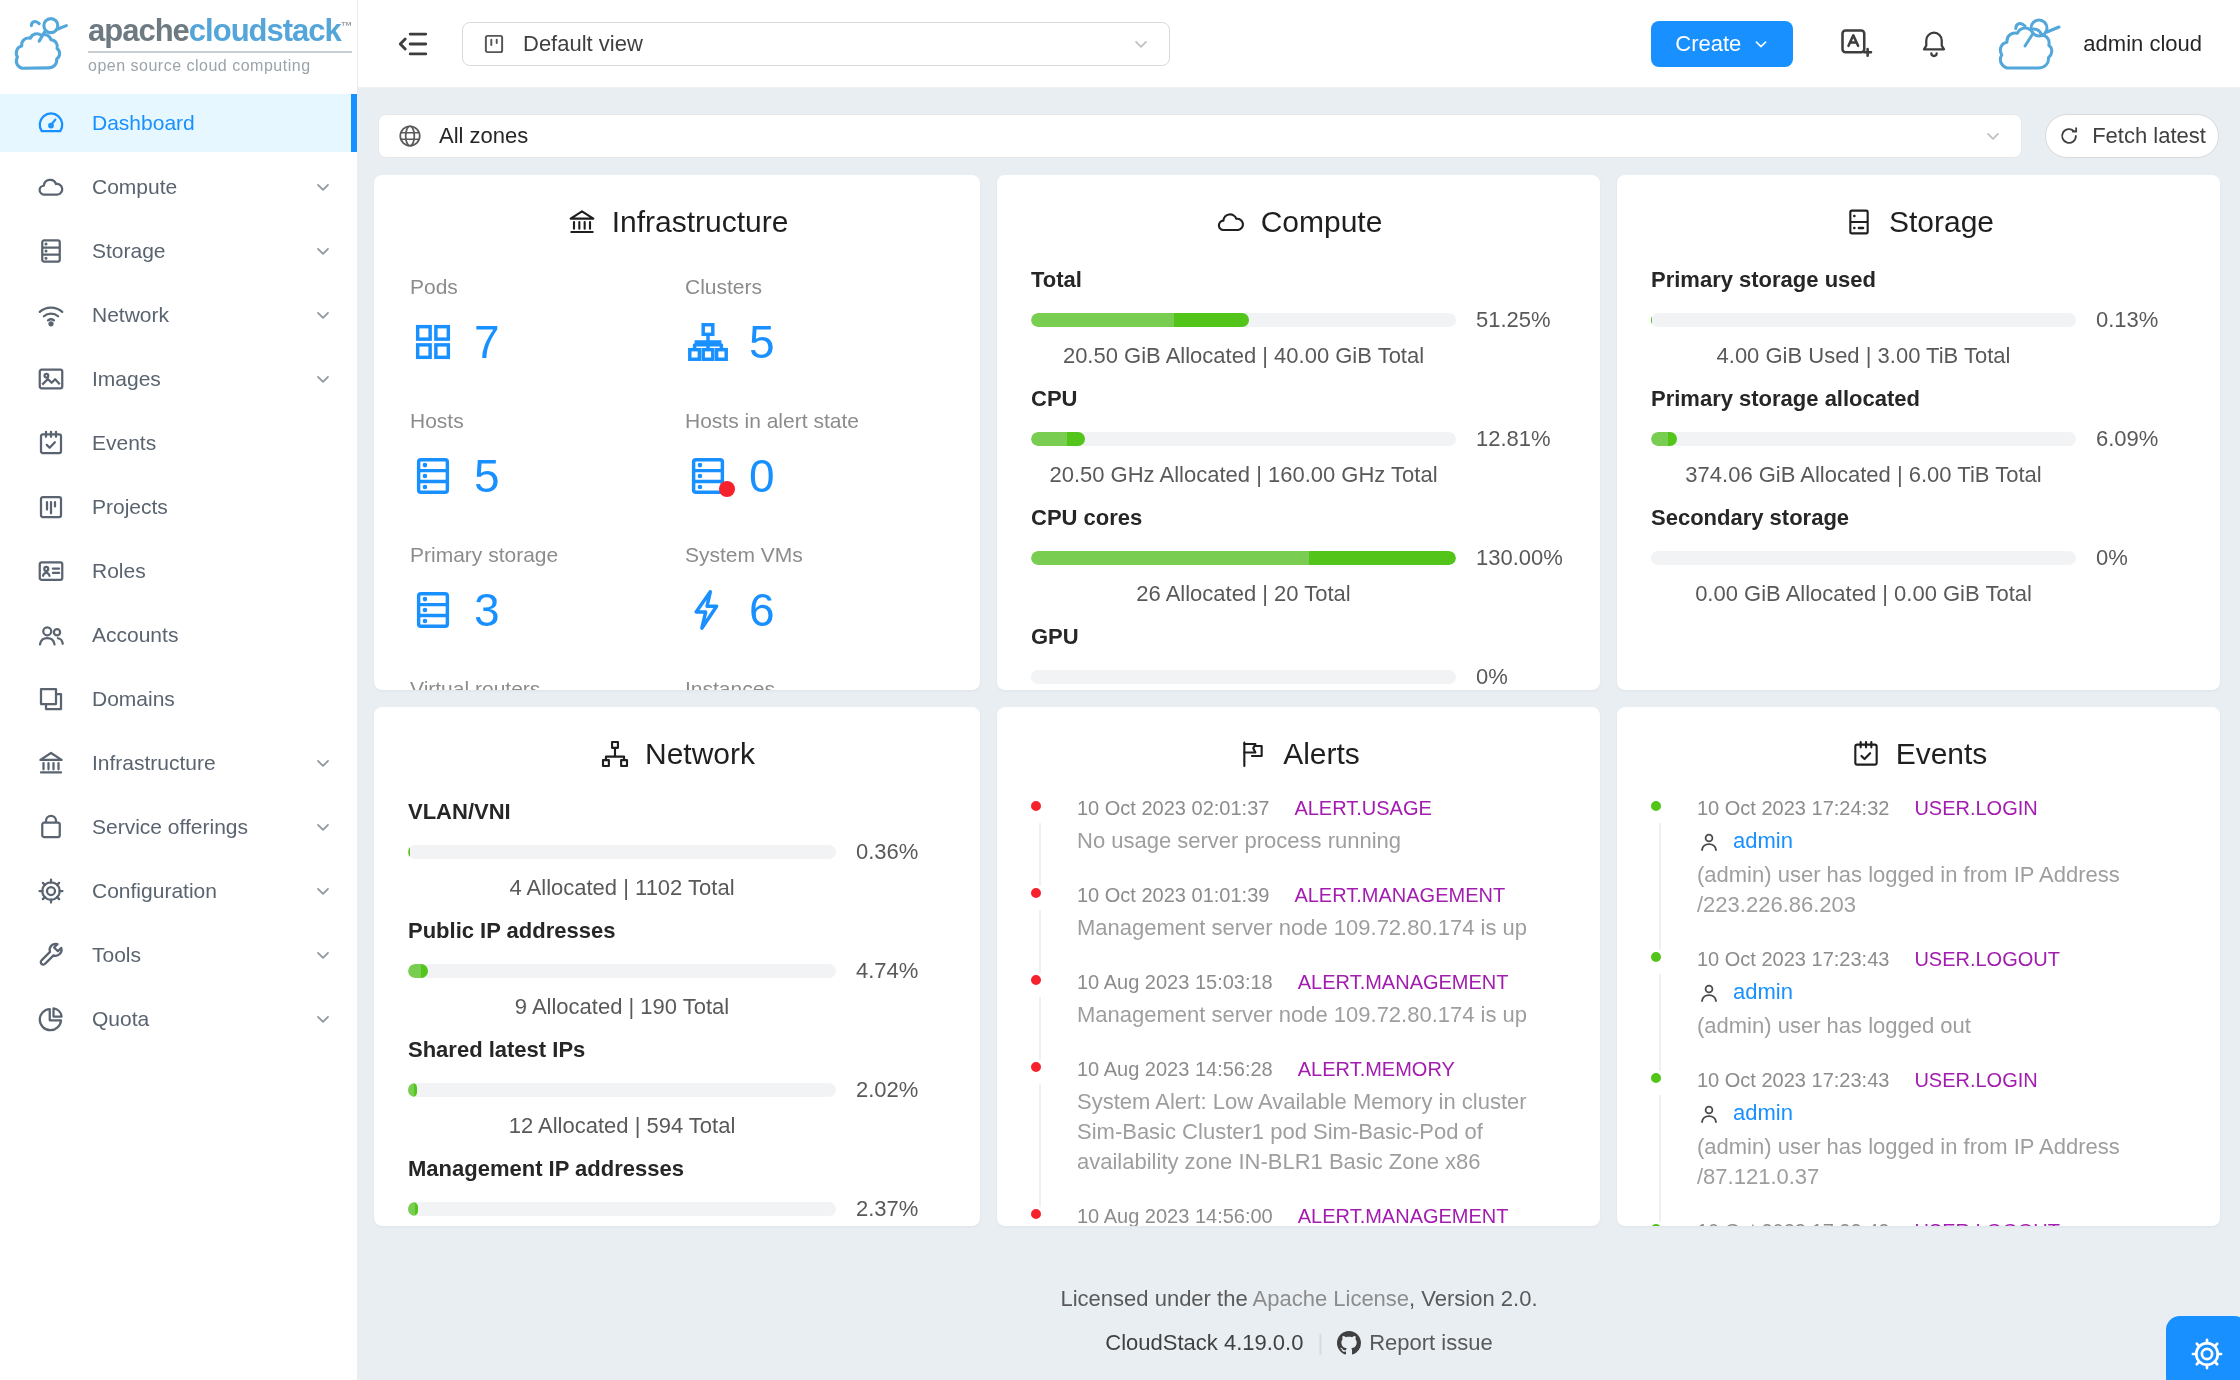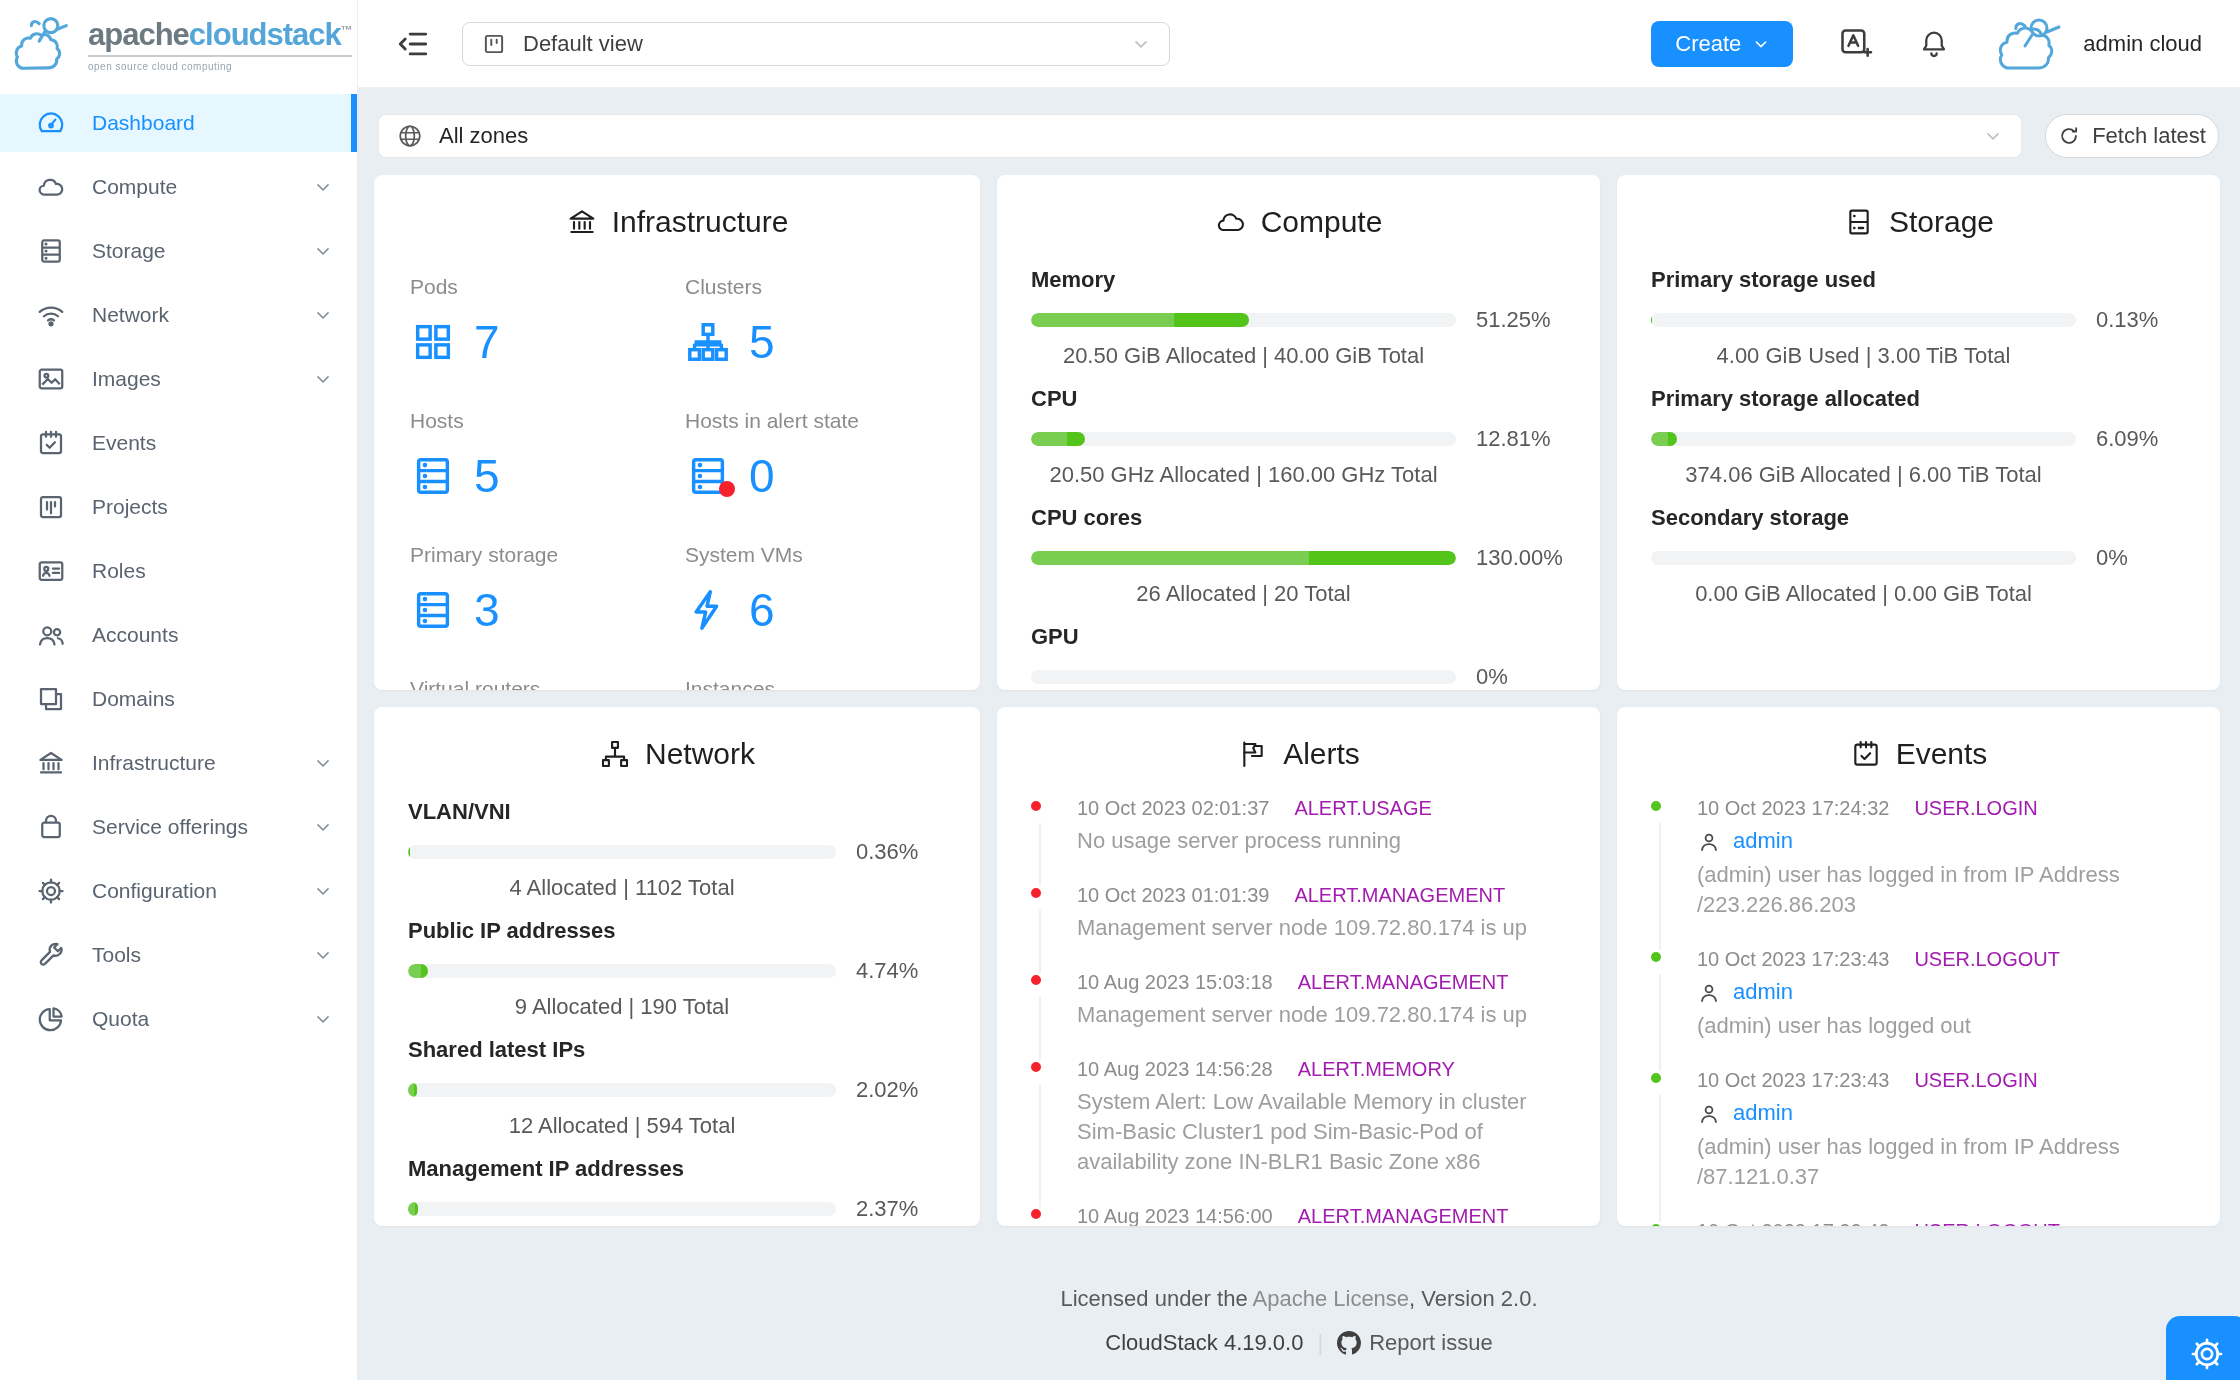--- a/index.html
+++ b/index.html
@@ -11,21 +11,21 @@
   
   .sidebar{position:absolute;left:0;top:0;width:358px;height:1380px;background:#fff;
            border-right:1px solid #ececec;z-index:5;}
   .logo{display:flex;align-items:center;gap:10px;padding:10px 14px 8px 12px;height:88px;}
   .logo-text{display:flex;flex-direction:column;}
   .logo-title{font-weight:bold;font-size:31px;letter-spacing:-1px;line-height:1;}
   .logo-title .lt1{color:#6d7a82;}
   .logo-title .lt2{color:#54a5da;}
   .logo-title sup{font-size:12px;color:#9aa0a6;}
   .logo-sub{margin-top:5px;padding-top:4px;border-top:2px solid #c9ced3;color:#9aa4ab;
-            font-size:10px;letter-spacing:.5px;}
+            font-size:16px;letter-spacing:.5px;}
   .menu{padding-top:6px;}
   .menu-item{display:flex;align-items:center;height:58px;margin-bottom:6px;padding:0 24px 0 36px;
              color:#5a6470;cursor:pointer;position:relative;}
   .menu-item .mi-icon{width:30px;height:30px;flex:0 0 30px;display:flex;align-items:center;margin-right:26px;}
   .menu-item .mi-label{flex:1;font-size:21px;}
   .menu-item .mi-chevron{width:20px;height:20px;color:#8b949c;}
   .menu-item.selected{background:#e6f7ff;color:#1890ff;}
   .menu-item.selected .mi-label{color:#1890ff;}
   .menu-item.selected::after{content:"";position:absolute;right:0;top:0;bottom:0;width:6px;background:#1890ff;}
 
@@ -538,21 +538,21 @@
         <div class="card-title">
           <span class="ct-icon">
             <svg viewBox="0 0 24 24" width="32" height="32" fill="none" stroke="currentColor" stroke-width="1.6" stroke-linejoin="round">
                 <path d="M6.5 18a3.5 3.5 0 0 1-.2-7A5 5 0 0 1 16 9.6a4.2 4.2 0 0 1 1.4 8.4z"></path>
               </svg>
           </span>
           <span>Compute</span>
         </div>
         <div class="metrics">
           <div class="metric">
-            <div class="metric-label">Memory</div>
+            <div class="metric-label">Total</div>
             <div class="bar-row">
                 <div class="track">
                   <div class="fill" style="width: 51.25%;">
                     <span class="seg-a"></span>
                     <span class="seg-b"></span>
                   </div>
                 </div>
                 <span class="pct">51.25%</span>
               </div>
             <div class="detail">20.50 GiB Allocated | 40.00 GiB Total</div>

